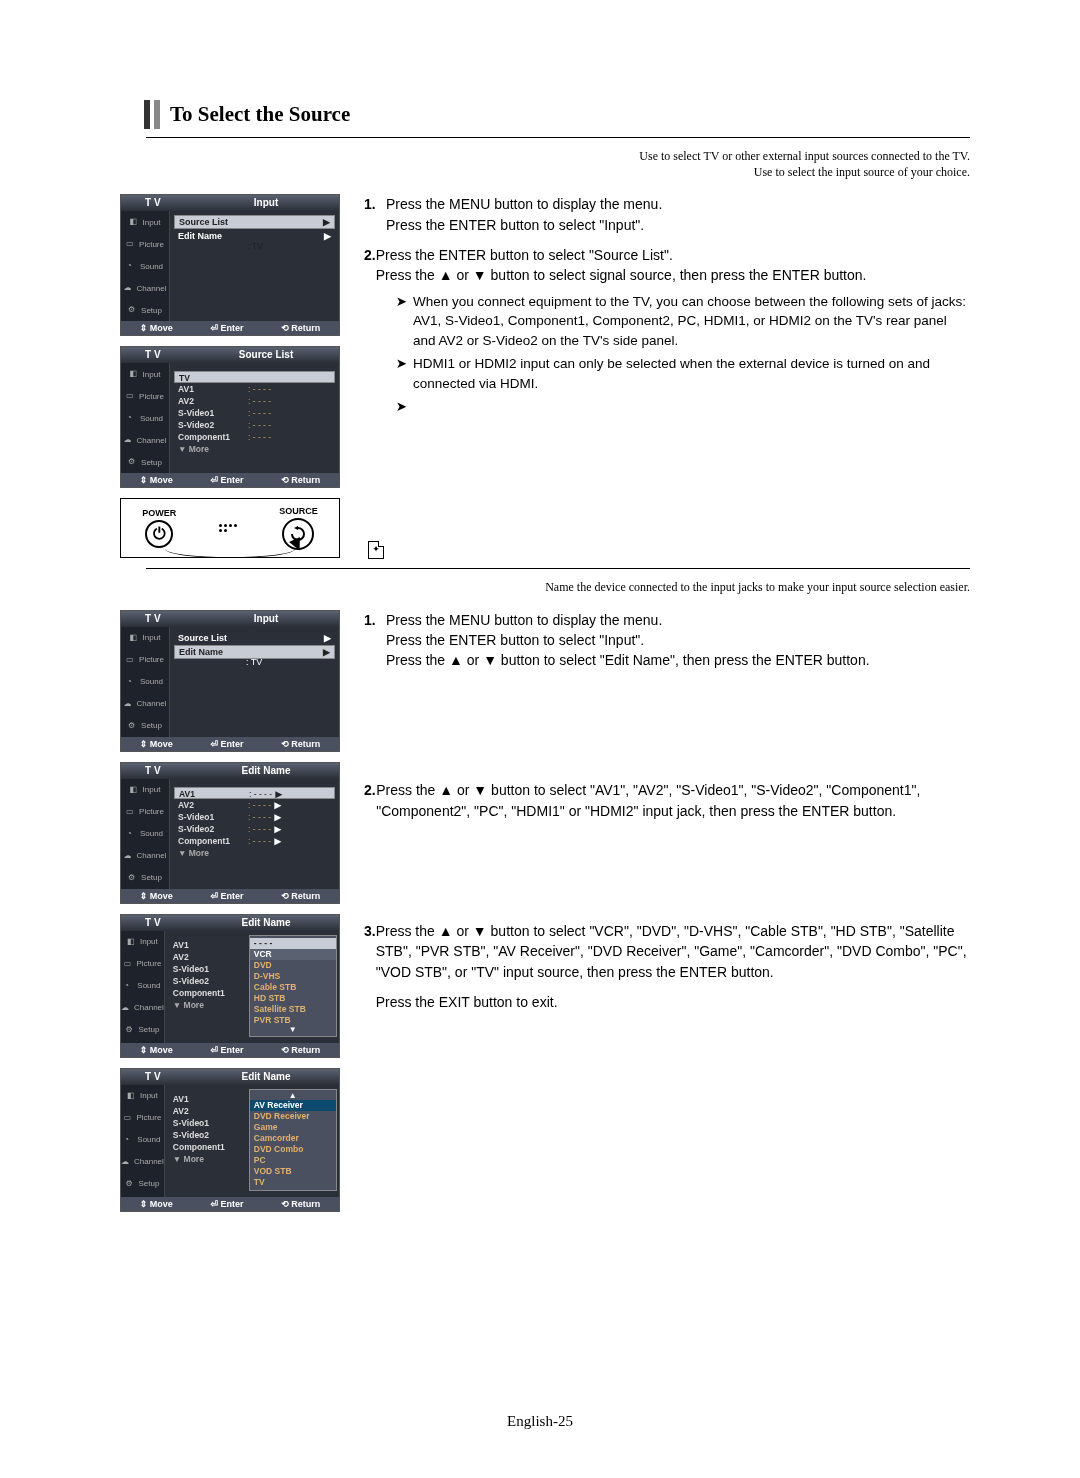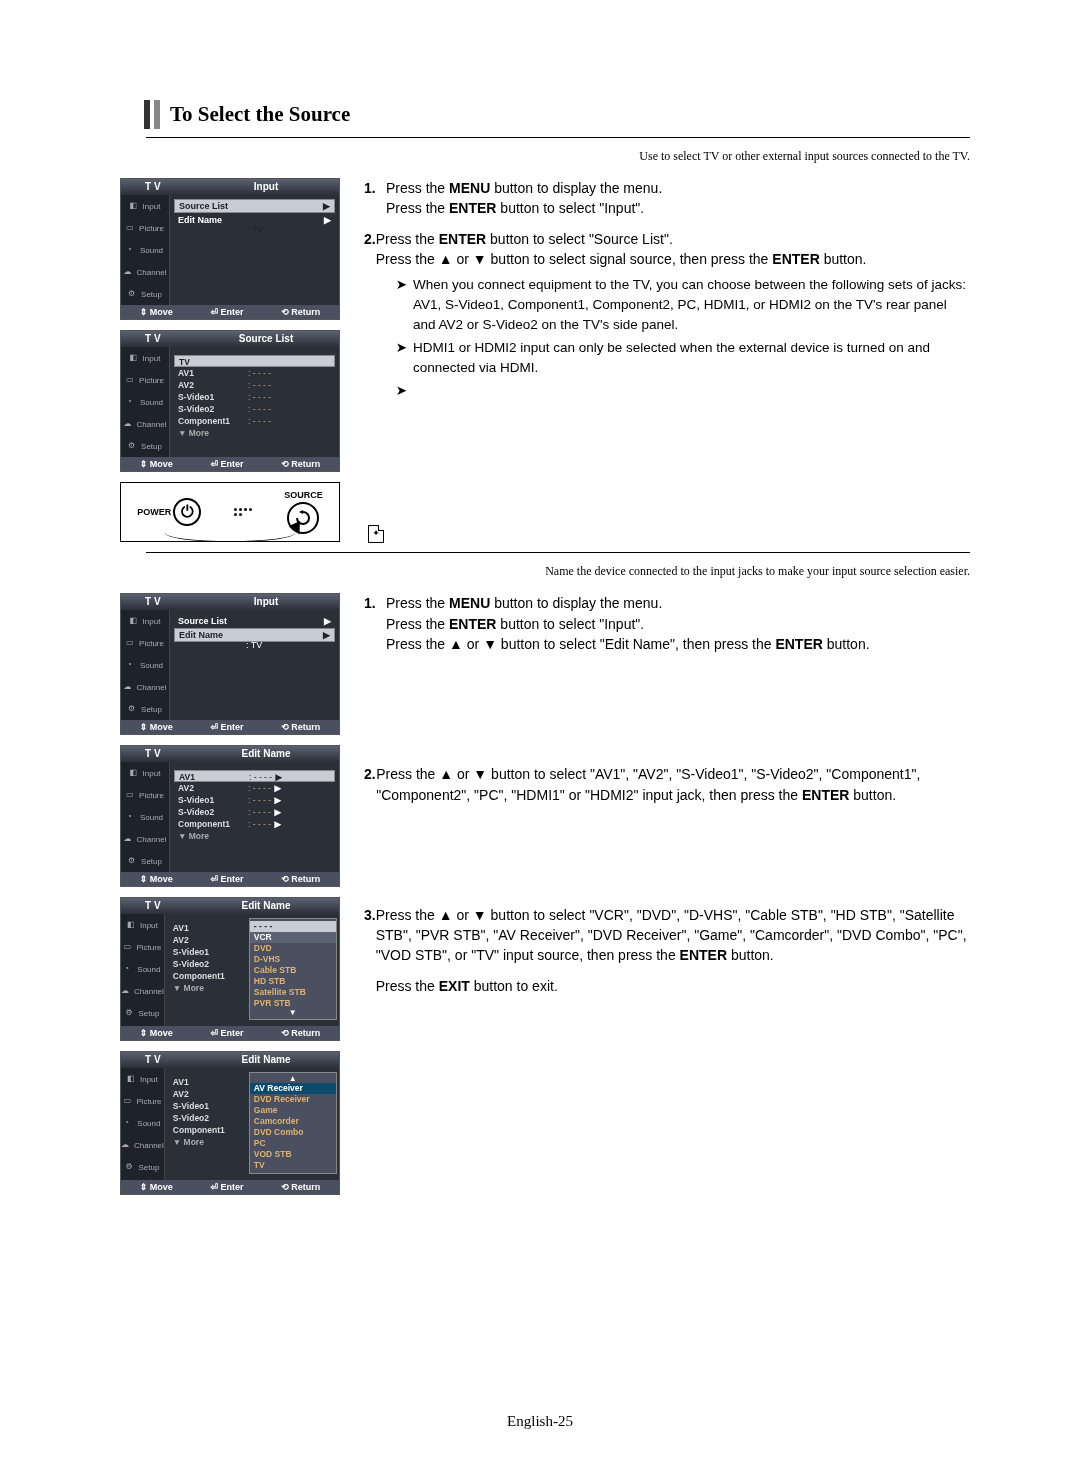--- a/index.html
+++ b/index.html
@@ -70,21 +70,21 @@
     margin-top: 6px;
   }
   .sub-line {
     display: flex;
     margin-bottom: 4px;
     font-size: 13.5px;
   }
   .sub-line .arrow {
     margin-right: 6px;
   }
-  .bold { font-weight: bold; }
+  .bold { font-weight: normal; }
   .tri { font-family: Arial, sans-serif; }
 
   
   .osd {
     width: 218px;
     background: #2b2f38;
     border: 1px solid #555;
     margin-bottom: 10px;
     font-family: Arial, Helvetica, sans-serif;
     color: #ccc;
@@ -328,20 +328,21 @@
 
   <div class="section-title-wrap">
     <div class="title-bar"></div>
     <div class="title-bar2"></div>
     <div class="section-title">To Select the Source</div>
   </div>
   <div class="section-underline"></div>
 
   <div class="intro">
     <div>Use to select TV or other external input sources connected to the TV.</div>
+    <div>Use to select the input source of your choice.</div>
   </div>
 
   <div class="columns">
 
     <div class="left-col">
 
       <div class="osd">
         <div class="osd-header">
           <div class="left-label">T V</div>
           <div class="mid-label">Input</div>
@@ -447,21 +448,21 @@
           </div>
         </div>
         <div class="osd-footer">
           <span><span>⇕</span> <span>Move</span></span>
           <span><span>⏎</span> <span>Enter</span></span>
           <span><span>⟲</span> <span>Return</span></span>
         </div>
       </div>
 
       <div class="remote-diagram">
-        <div style="display:flex;flex-direction:row;align-items:center;gap:2px">
+        <div style="display:flex;flex-direction:column;align-items:center;gap:2px">
           <div class="btn-label">POWER</div>
           <div class="power-ring">
               <span>⏻</span>
             </div>
         </div>
         <div class="dot-grid">
           <span></span>
             <span></span>
             <span></span>
             <span></span>

